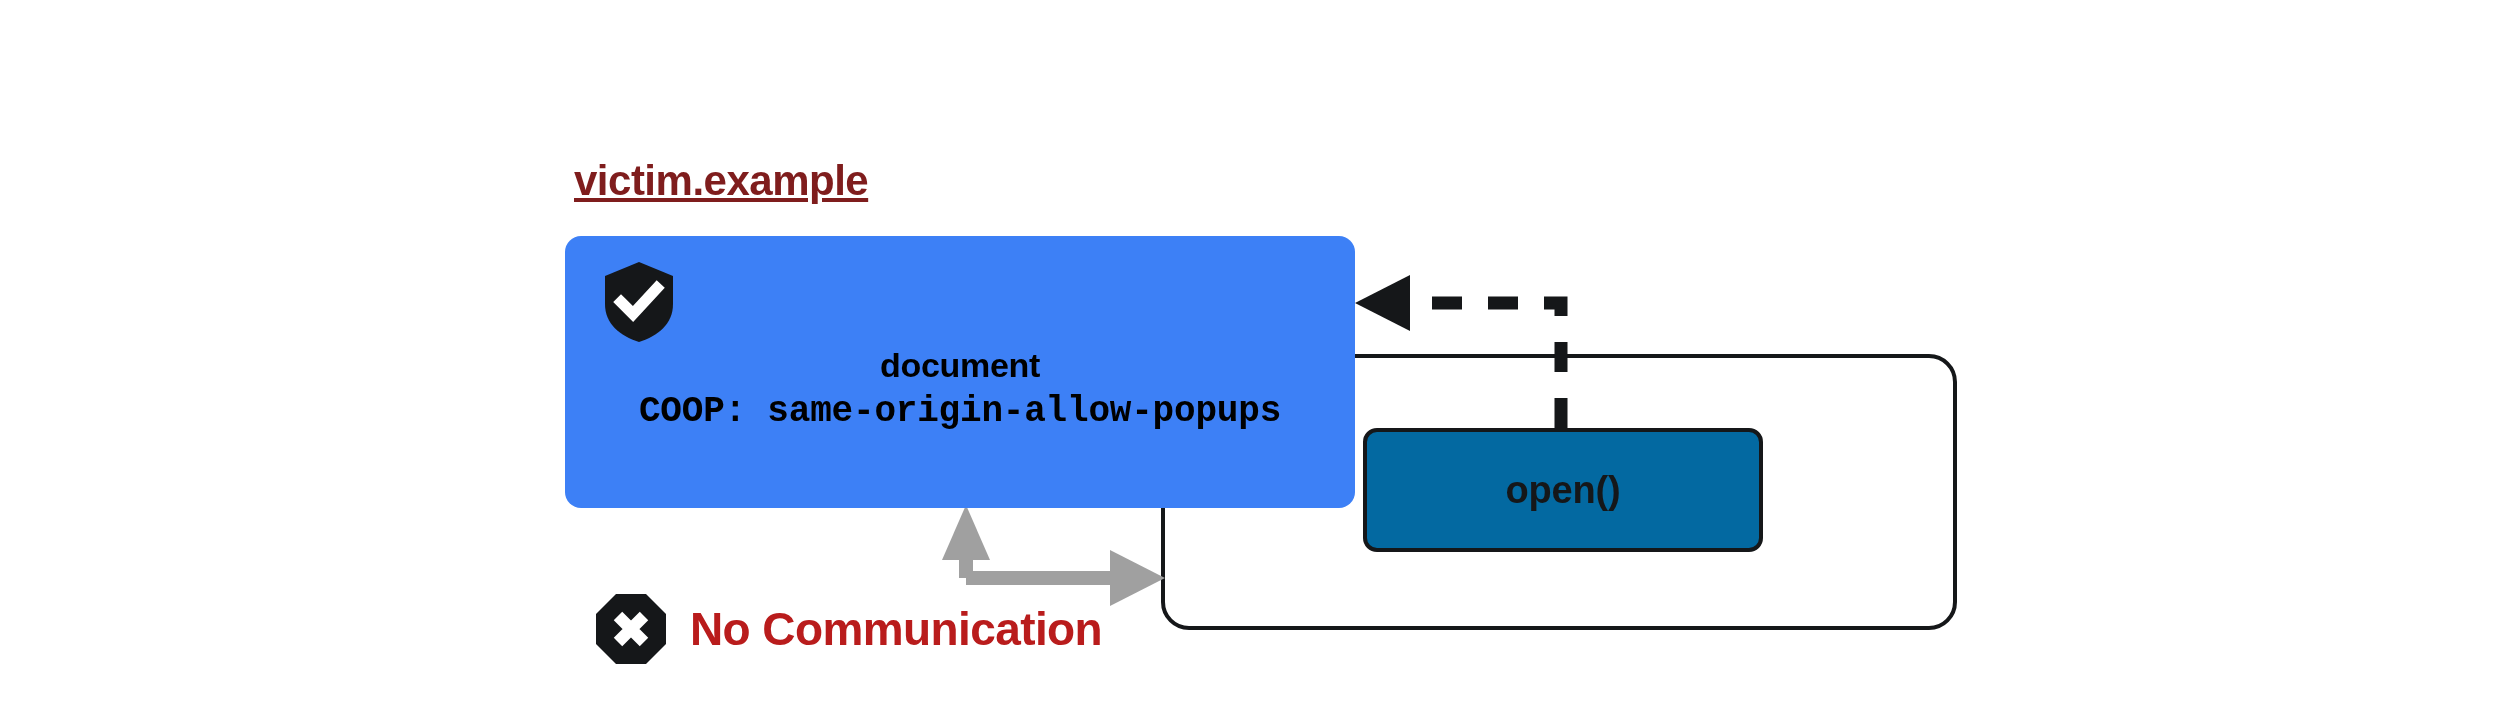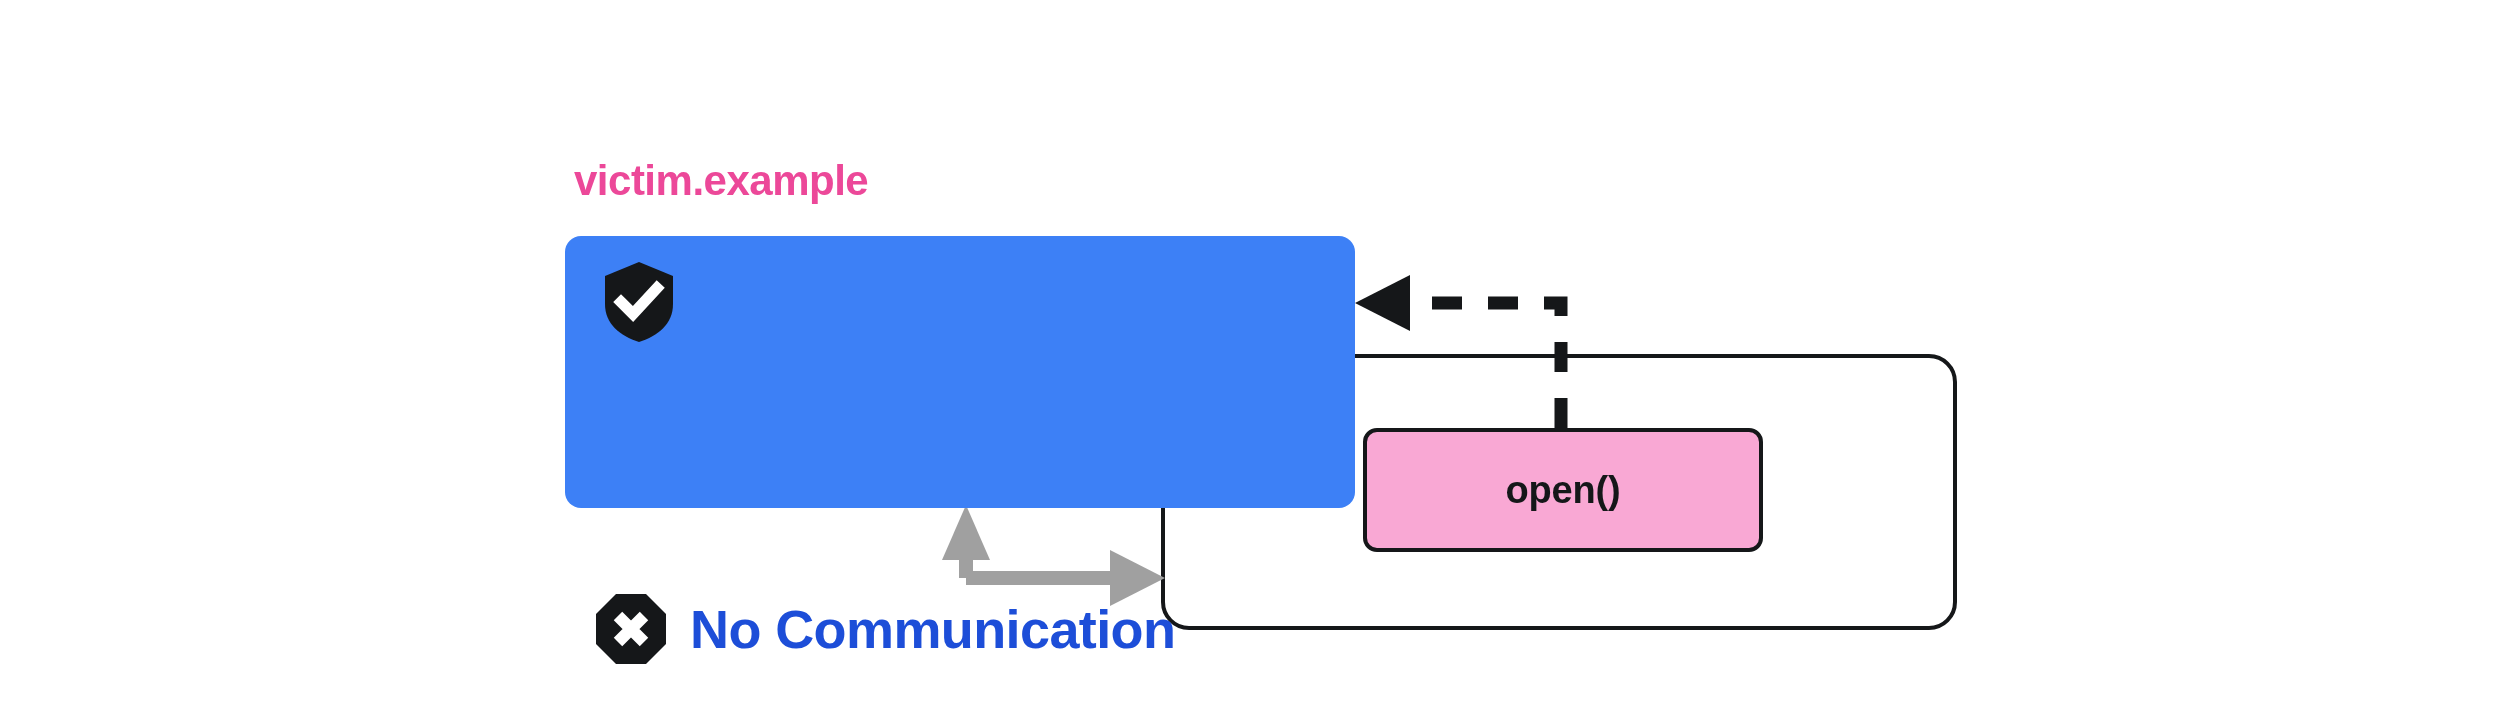--- a/index.html
+++ b/index.html
@@ -27,23 +27,24 @@
     width: 2500px;
     height: 727px;
     pointer-events: none;
   }
 
   
   .origin-label {
     position: absolute;
     font-family: "Liberation Sans", sans-serif;
     font-weight: bold;
-    color: #ec4899;
+    color: #7f1d1d;
     white-space: nowrap;
     line-height: 1;
+    text-decoration: underline;
   }
   #victim-label {
     left: 574px;
     top: 160px;
     font-size: 42px;
     letter-spacing: -0.5px;
   }
   #attacker-label {
     left: 1555px;
     top: 642px;
@@ -94,21 +95,21 @@
     letter-spacing: -0.2px;
   }
 
   
   #open-box {
     position: absolute;
     left: 1363px;
     top: 428px;
     width: 400px;
     height: 124px;
-    background: #f9a8d4;
+    background: #0369a1;
     border: 4px solid #151719;
     border-radius: 14px;
     box-sizing: border-box;
     display: flex;
     align-items: center;
     justify-content: center;
     z-index: 4;
   }
   #open-box-label {
     font-family: "Liberation Sans", sans-serif;
@@ -129,22 +130,22 @@
     z-index: 5;
   }
   #no-comm-icon {
     width: 74px;
     height: 74px;
     flex: 0 0 auto;
   }
   #no-comm-label {
     font-family: "Liberation Sans", sans-serif;
     font-weight: bold;
-    font-size: 54px;
-    color: #1d4ed8;
+    font-size: 46px;
+    color: #b91c1c;
     letter-spacing: -0.6px;
     white-space: nowrap;
   }
 </style>
 </head>
 <body>
 
 <div id="stage">
 
   <svg id="wires" viewBox="0 0 2500 727" width="2500" height="727" xmlns="http://www.w3.org/2000/svg">
@@ -164,20 +165,24 @@
 
   <div class="origin-label" id="victim-label">victim.example</div>
 
   <div id="victim-card">
 
     <svg id="shield-icon" viewBox="0 0 76 84" xmlns="http://www.w3.org/2000/svg">
       <path d="M38 2 L72 16 L72 44 C72 64 57 76 38 82 C19 76 4 64 4 44 L4 16 Z" fill="#151719"></path>
       <path d="M20 42 L32 54 L56 28" fill="none" stroke="#ffffff" stroke-width="11" stroke-linecap="square" stroke-linejoin="miter"></path>
     </svg>
 
+    <div id="victim-card-text">
+      <div class="card-line-title">document</div>
+      <div class="card-line-mono">COOP: same-origin-allow-popups</div>
+    </div>
   </div>
 
   <div id="open-box">
     <span id="open-box-label">open()</span>
   </div>
 
   <div id="no-comm">
     <svg id="no-comm-icon" viewBox="0 0 74 74" xmlns="http://www.w3.org/2000/svg">
       <polygon points="22,2 52,2 72,22 72,52 52,72 22,72 2,52 2,22" fill="#151719"></polygon>
       <path d="M24 24 L50 50 M50 24 L24 50" stroke="#ffffff" stroke-width="12" stroke-linecap="butt"></path>

